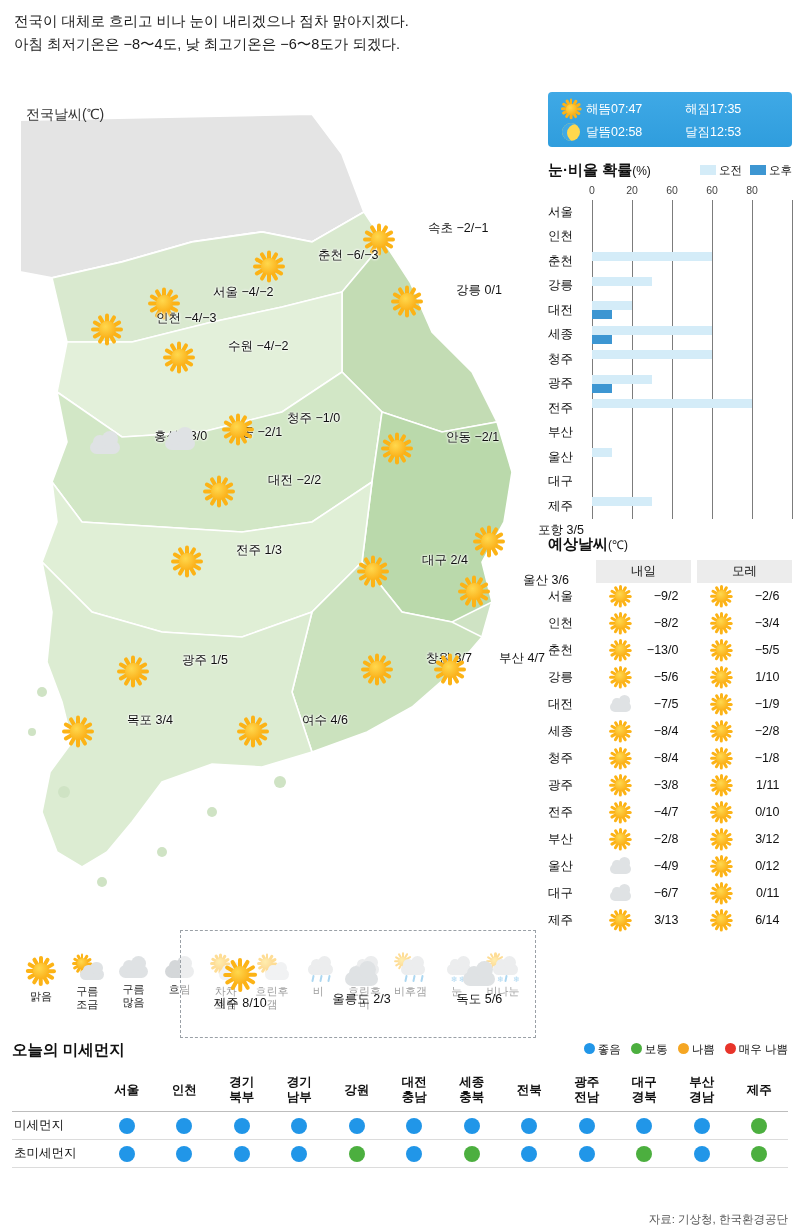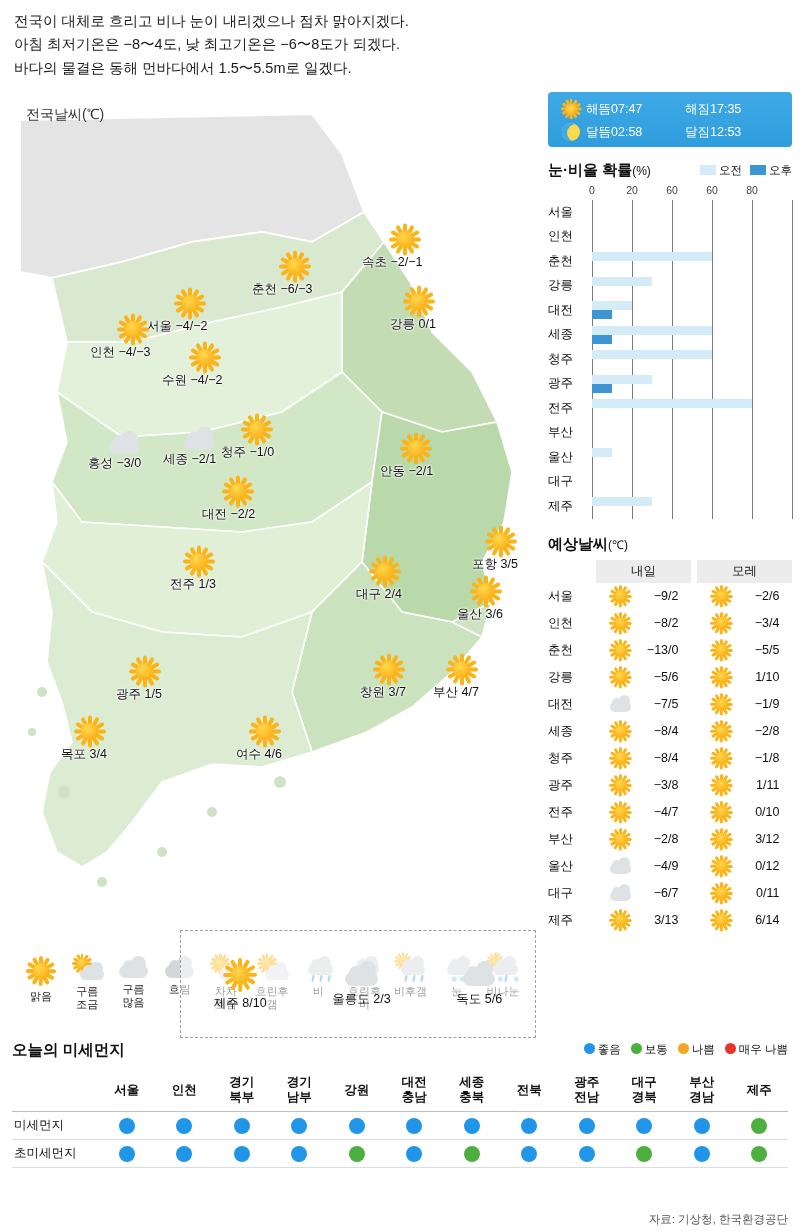--- a/index.html
+++ b/index.html
@@ -30,22 +30,23 @@
 
   
   .map-title {
     position: absolute; left: 14px; top: 14px;
     font-size: 14px; color: #333; z-index: 6;
   }
   .map-svg { position: absolute; left: 0; top: 0; }
 
   .city {
     position: absolute;
-    display: flex; flex-direction: column; align-items: flex-end;
+    display: flex; flex-direction: row; align-items: flex-start;
     z-index: 5;
+    gap: 32px;
   }
   .city .lbl {
     font-size: 12.5px; color: #111; white-space: nowrap; margin-top: -2px;
     text-shadow: 0 0 3px #fff, 0 0 3px #fff, 0 0 2px #fff;
   }
 
   
   .ico { position: relative; display: inline-block; }
   .ico.sun { width: 34px; height: 34px; }
   .sun-core {
@@ -153,21 +154,20 @@
   .src { position: absolute; right: 0; top: 172px; font-size: 11.5px; color: #555; }
 </style>
 </head>
 <body>
 
 <div class="stage">
 
   <div class="summary">
     <div>전국이 대체로 흐리고 비나 눈이 내리겠으나 점차 맑아지겠다.</div>
     <div>아침 최저기온은 −8〜4도, 낮 최고기온은 −6〜8도가 되겠다.</div>
-    <div>바다의 물결은 동해 먼바다에서 1.5〜5.5m로 일겠다.</div>
   </div>
 
   <div class="map-panel">
     <div class="map-title">전국날씨(℃)</div>
 
     <svg class="map-svg" width="520" height="830" viewBox="0 0 520 830">
 
       <path d="M8,28 L300,22 L330,62 L352,120 L300,150 L250,140 L180,150 L110,170 L40,186 L8,180 Z" fill="#e4e4e4" stroke="#ffffff" stroke-width="2"></path>
 
       <path d="M40,186 L110,170 L180,150 L250,140 L300,150 L352,120 L372,150 L398,190 L420,240

